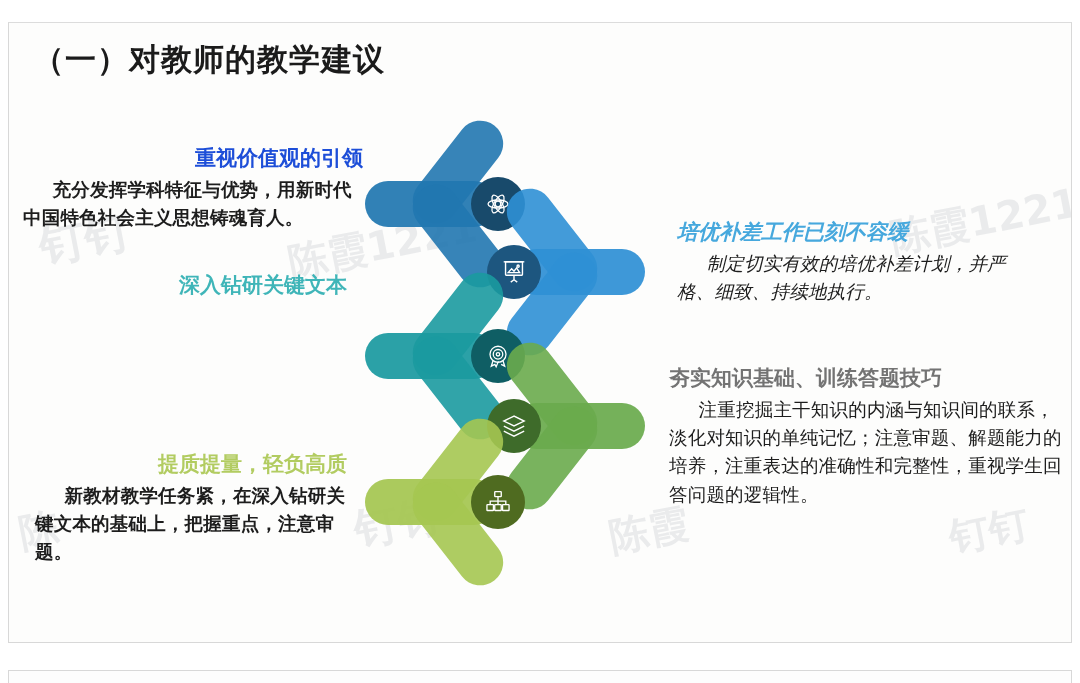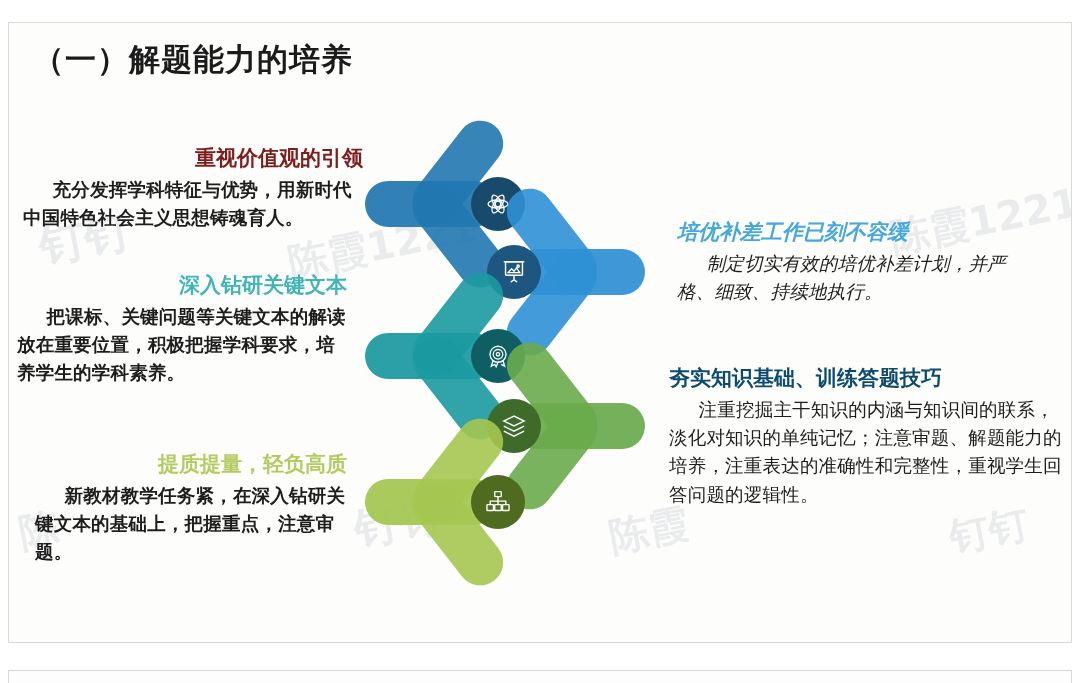--- a/index.html
+++ b/index.html
@@ -130,21 +130,21 @@
     <div id="wm-layer">
         <div class="wm rot" style="left: 30px; top: 185px; font-size: 46px;">钉钉</div>
         <div class="wm rot" style="left: 278px; top: 195px; font-size: 40px;">陈霞1221</div>
         <div class="wm rot" style="left: 880px; top: 170px; font-size: 40px;">陈霞1221</div>
         <div class="wm rot" style="left: 345px; top: 470px; font-size: 44px;">钉钉</div>
         <div class="wm rot" style="left: 600px; top: 480px; font-size: 40px;">陈霞</div>
         <div class="wm rot" style="left: 940px; top: 480px; font-size: 40px;">钉钉</div>
         <div class="wm rot" style="left: 10px; top: 480px; font-size: 40px;">陈</div>
       </div>
 
-    <div class="slide-title">（一）解题能力的培养</div>
+    <div class="slide-title">（一）对教师的教学建议</div>
 
     <div id="arrow-layer">
         <div class="arrow" style="left: 352px; top: 96px;">
           <div class="bar shaft" style="background: rgb(33, 119, 176); width: 132px; left: 4px;"></div>
           <div class="bar head" style="background: rgb(33, 119, 176); transform: rotate(38deg); top: -6px; left: 74px; opacity: 0.9;"></div>
           <div class="bar head" style="background: rgb(33, 119, 176); transform: rotate(-38deg); top: 58px; left: 74px; opacity: 0.9;"></div>
           <div class="icon-disc" style="background: rgb(24, 74, 107); top: 58px; left: 110px;">
             <svg width="26" height="26" viewBox="0 0 24 24" fill="none" stroke="#ffffff" stroke-width="1.2">
       <circle cx="12" cy="12" r="2.6"></circle>
       <ellipse cx="12" cy="12" rx="9.2" ry="3.7"></ellipse>
@@ -204,33 +204,32 @@
       <rect x="9" y="14.4" width="6" height="5.4" rx="0.5"></rect>
       <rect x="16.2" y="14.4" width="6" height="5.4" rx="0.5"></rect>
       <path d="M12 7v4M4.8 14.4v-3.2h14.4v3.2M12 11.2v3.2"></path>
     </svg>
           </div>
         </div>
       </div>
 
     <div id="blocks-layer">
         <div class="block left" style="left: 14px; top: 122px; width: 340px;">
-          <h3 style="color: #7f1d1d;">重视价值观的引领</h3>
+          <h3 style="color: #1d4ed8;">重视价值观的引领</h3>
           <p>充分发挥学科特征与优势，用新时代中国特色社会主义思想铸魂育人。</p>
         </div>
         <div class="block right" style="left: 668px; top: 196px; width: 340px; font-style: italic;">
           <h3 style="color: rgb(70, 168, 221);">培优补差工作已刻不容缓</h3>
           <p>制定切实有效的培优补差计划，并严格、细致、持续地执行。</p>
         </div>
         <div class="block left" style="left: 8px; top: 249px; width: 330px;">
           <h3 style="color: rgb(63, 181, 184);">深入钻研关键文本</h3>
-          <p>把课标、关键问题等关键文本的解读放在重要位置，积极把握学科要求，培养学生的学科素养。</p>
         </div>
         <div class="block right" style="left: 660px; top: 342px; width: 400px;">
-          <h3 style="color: #0c4a6e;">夯实知识基础、训练答题技巧</h3>
+          <h3 style="color: #737373;">夯实知识基础、训练答题技巧</h3>
           <p>注重挖掘主干知识的内涵与知识间的联系，淡化对知识的单纯记忆；注意审题、解题能力的培养，注重表达的准确性和完整性，重视学生回答问题的逻辑性。</p>
         </div>
         <div class="block left" style="left: 26px; top: 428px; width: 312px;">
           <h3 style="color: rgb(178, 204, 97);">提质提量，轻负高质</h3>
           <p>新教材教学任务紧，在深入钻研关键文本的基础上，把握重点，注意审题。</p>
         </div>
       </div>
 
   </div>
 

